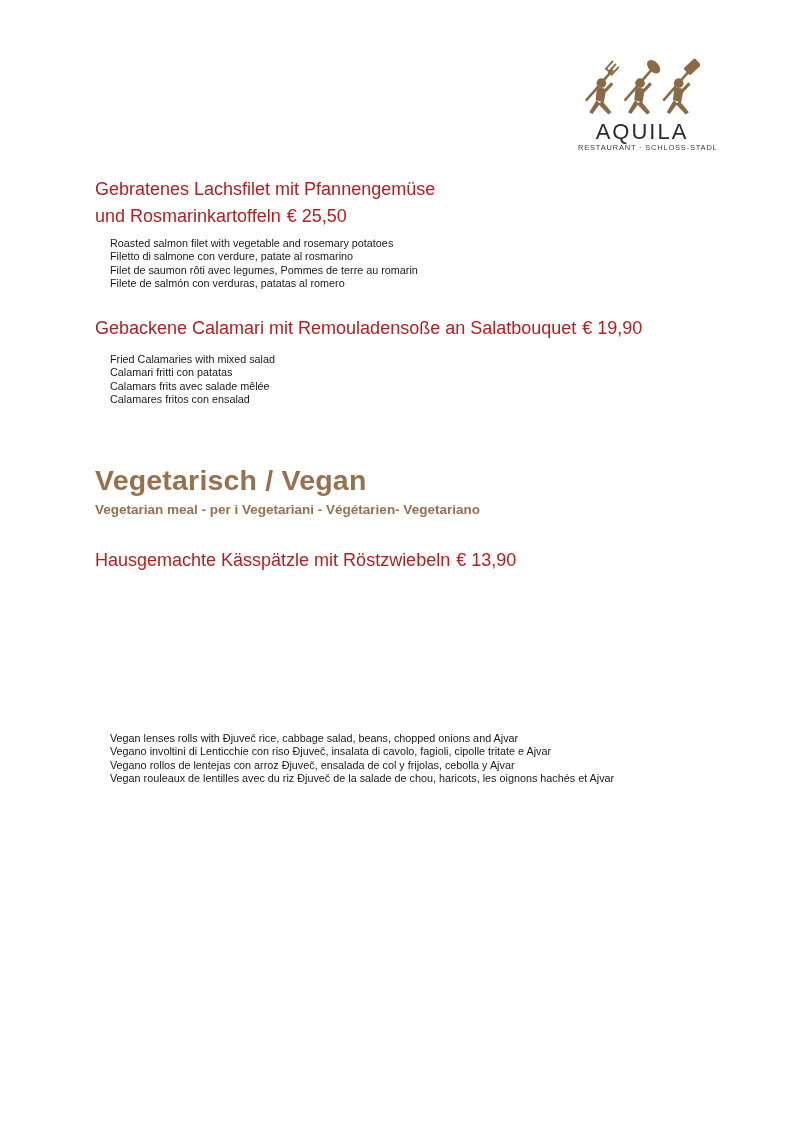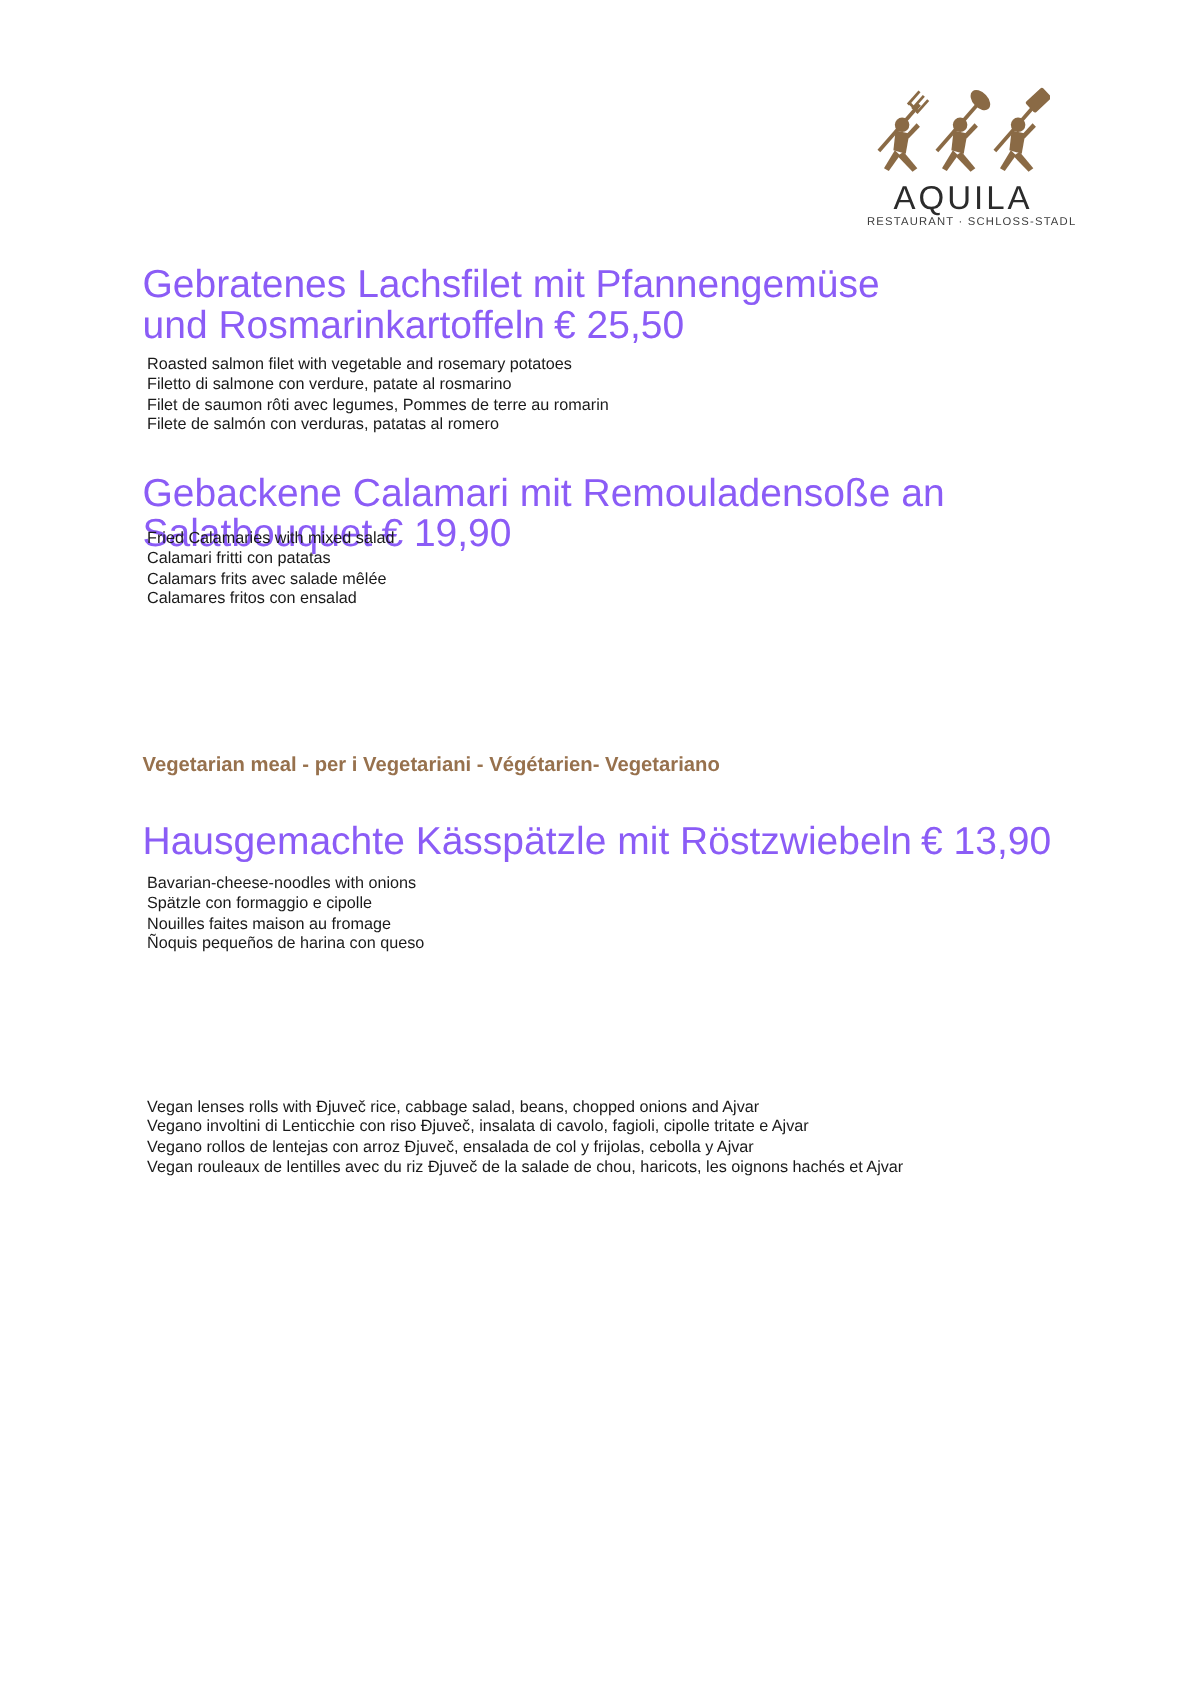--- a/index.html
+++ b/index.html
@@ -13,27 +13,27 @@
     overflow:hidden;
   }
   
   .logo{position:absolute;left:578px;top:58px;width:128px;text-align:center;}
   .logo svg{display:block;margin:0 auto;}
   .logo-brand{font-size:22px;letter-spacing:2px;color:#2b2b2b;font-weight:500;line-height:1;margin-top:1px;}
   .logo-tagline{font-size:7.5px;letter-spacing:0.8px;color:#3c3c3c;margin-top:0;white-space:nowrap;}
   
   .item-title{
     position:absolute;left:95px;
-    font-size:26px;line-height:27px;
-    color:#8b5cf6;white-space:pre-line;
+    font-size:18px;line-height:27px;
+    color:#b91c1c;white-space:pre-line;
   }
   .price{margin-left:6px;}
   .price.wide{margin-left:10px;}
   .item-trans{
-    position:absolute;left:98px;
+    position:absolute;left:110px;
     font-size:10.8px;line-height:13.3px;
     color:#1a1a1a;
   }
   
   .sec-head{
     position:absolute;left:95px;
     font-size:28.5px;font-weight:700;
     color:#97714d;letter-spacing:0.2px;line-height:1.05;
   }
   .sec-sub{
@@ -101,29 +101,24 @@
   </div>
 
   <div class="item-title" style="top:315px;"><span>Gebackene Calamari mit Remouladensoße an Salatbouquet</span><span class="price">€ 19,90</span></div>
   <div class="item-trans" style="top:353px;">
     <div>Fried Calamaries with mixed salad</div>
     <div>Calamari fritti con patatas</div>
     <div>Calamars frits avec salade mêlée</div>
     <div>Calamares fritos con ensalad</div>
   </div>
 
+  <div class="sec-head" style="top:466px;">Vegetarisch / Vegan</div>
   <div class="sec-sub" style="top:502px;">Vegetarian meal  - per i Vegetariani - Végétarien- Vegetariano</div>
 
   <div class="item-title" style="top:547px;"><span>Hausgemachte Kässpätzle mit Röstzwiebeln</span><span class="price">€ 13,90</span></div>
-  <div class="item-trans" style="top:583px;">
-    <div>Bavarian-cheese-noodles with onions</div>
-    <div>Spätzle con formaggio e cipolle</div>
-    <div>Nouilles faites maison au fromage</div>
-    <div>Ñoquis pequeños de harina con queso</div>
-  </div>
 
   <div class="item-trans" style="top:732px;">
     <div>Vegan lenses rolls with Đjuveč rice, cabbage salad, beans, chopped onions and Ajvar</div>
     <div>Vegano involtini di Lenticchie con riso Đjuveč, insalata di cavolo, fagioli, cipolle tritate e Ajvar</div>
     <div>Vegano rollos de lentejas con arroz Đjuveč, ensalada de col y frijolas, cebolla y Ajvar</div>
     <div>Vegan rouleaux de lentilles avec du riz Đjuveč de la salade de chou, haricots, les oignons hachés et Ajvar</div>
   </div>
 
 </div>
 

